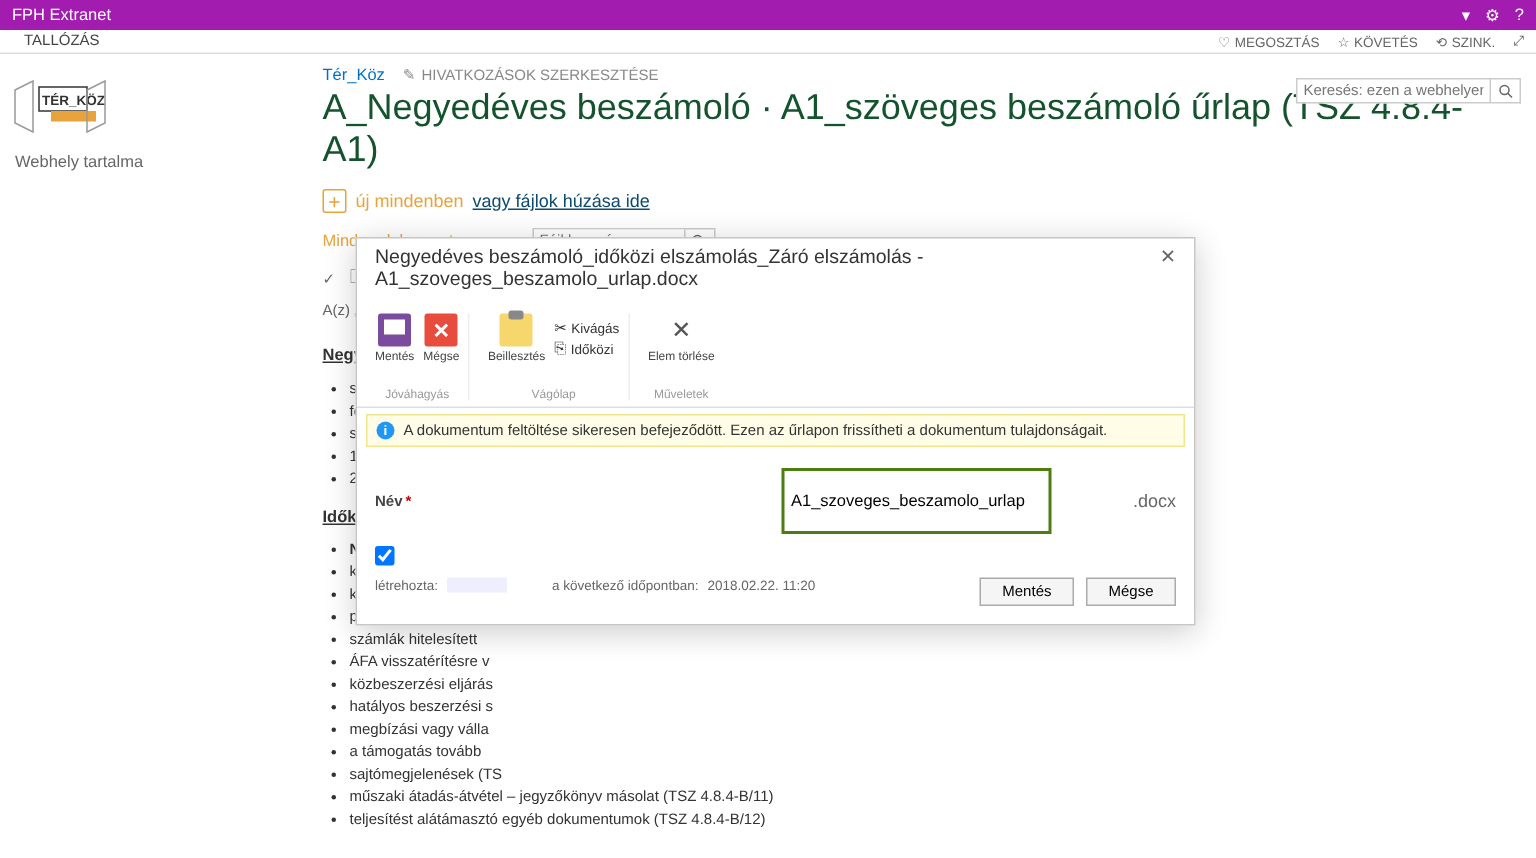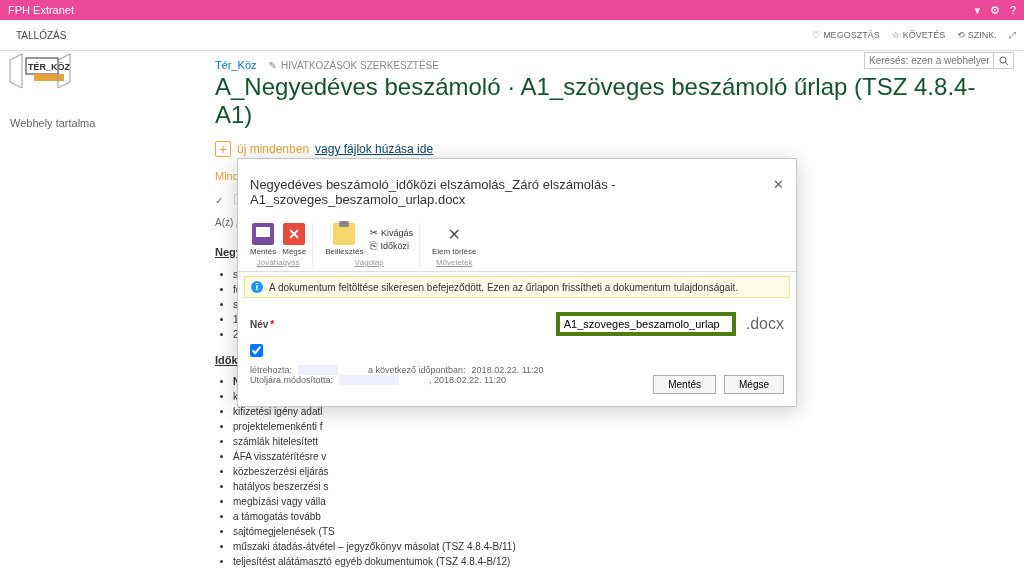--- a/index.html
+++ b/index.html
@@ -1,25 +1,25 @@
 <!DOCTYPE html>
 <html><head>
   <meta charset="utf-8">
   <style>
     * { margin: 0; padding: 0; box-sizing: border-box; }
     body { font-family: "Segoe UI", Arial, sans-serif; font-size: 11px; color: #333; background: #fff; }
     
     
-    .top-bar { background: #ec4899; color: #fff; height: 20px; display: flex; align-items: center; padding: 0 8px; justify-content: space-between; }
+    .top-bar { background: #a21caf; color: #fff; height: 20px; display: flex; align-items: center; padding: 0 8px; justify-content: space-between; }
     .top-bar-title { font-size: 11px; }
     .top-bar-icons { display: flex; gap: 10px; }
     .top-bar-icons span { cursor: pointer; }
     
     
-    .ribbon-row { border-bottom: 1px solid #ddd; height: 31px; display: flex; align-items: center; padding: 0 8px; justify-content: space-between; }
+    .ribbon-row { border-bottom: 1px solid #ddd; height: 16px; display: flex; align-items: center; padding: 0 8px; justify-content: space-between; }
     .ribbon-tab { font-size: 10px; color: #444; padding: 0 8px; }
     .ribbon-right { display: flex; gap: 12px; align-items: center; }
     .ribbon-link { font-size: 9px; color: #666; display: flex; align-items: center; gap: 3px; cursor: pointer; }
     
     
     .main-wrap { display: flex; }
     .left-nav { width: 140px; padding: 30px 10px 10px 10px; }
     .left-nav-link { font-size: 11px; color: #666; }
     .logo-block { position: absolute; left: 8px; top: 52px; }
     .logo-svg { width: 64px; height: 40px; }
@@ -57,51 +57,51 @@
     
     .bg-content { font-size: 10px; color: #333; line-height: 1.5; }
     .bg-content h4 { font-size: 11px; font-weight: bold; text-decoration: underline; margin: 10px 0 6px; }
     .bg-content ul { margin-left: 18px; }
     .bg-content li { list-style: disc; }
     .bg-content strong { font-weight: bold; }
     
     
     .modal-overlay { position: fixed; left: 0; top: 0; right: 0; bottom: 0; }
     .modal { position: absolute; left: 237px; top: 158px; width: 560px; background: #fff; border: 1px solid #c6c6c6; box-shadow: 0 4px 20px rgba(0,0,0,0.2); }
-    .modal-title-row { padding: 18px 12px 10px 12px; display: flex; justify-content: space-between; align-items: flex-start; }
+    .modal-title-row { padding: 4px 12px 10px 12px; display: flex; justify-content: space-between; align-items: flex-start; }
     .modal-title { font-size: 13px; color: #333; font-weight: normal; }
     .modal-close { font-size: 13px; color: #666; cursor: pointer; }
     
     .modal-tab-row { border-bottom: 1px solid #ddd; }
     .modal-tab { display: inline-block; padding: 4px 10px; font-size: 10px; border: 1px solid #ddd; border-bottom: 1px solid #fff; background: #fff; position: relative; top: 1px; margin-left: 6px; }
     
     .modal-ribbon { display: flex; padding: 6px 6px 4px; border-bottom: 1px solid #ddd; gap: 6px; }
     .ribbon-group { display: flex; flex-direction: column; align-items: center; padding: 0 6px; border-right: 1px solid #eee; }
     .ribbon-group:last-child { border-right: none; }
     .ribbon-btns { display: flex; gap: 6px; }
     .ribbon-btn { display: flex; flex-direction: column; align-items: center; gap: 2px; cursor: pointer; }
     .ribbon-btn-small { display: flex; align-items: center; gap: 3px; font-size: 9px; cursor: pointer;}
     .ribbon-icon-save { width: 22px; height: 22px; background: #7b4b9e; border-radius: 2px; position:relative; }
     .ribbon-icon-save::before { content: ""; position:absolute; left: 4px; top: 4px; right: 4px; bottom: 8px; background: #fff; }
     .ribbon-icon-cancel { width: 22px; height: 22px; background: #e74c3c; border-radius: 2px; display:flex; align-items:center; justify-content:center; color:#fff; font-weight:bold; font-size: 14px;}
     .ribbon-icon-paste { width: 22px; height: 22px; background: #f5d76e; border-radius: 2px; position:relative;}
     .ribbon-icon-paste::before { content:""; position:absolute; left: 6px; top: -2px; width: 10px; height: 6px; background: #888; border-radius: 2px;}
     .ribbon-icon-delete { width: 22px; height: 22px; display:flex; align-items:center; justify-content:center; font-size: 16px; color:#555;}
     .ribbon-label { font-size: 8px; color: #444; }
-    .ribbon-grp-label { font-size: 8px; color: #999; margin-top: 2px; text-decoration: underline; }
+    .ribbon-grp-label { font-size: 8px; color: #999; margin-top: 16px; }
     
     .info-bar { background: #fffde7; border: 1px solid #f0e68c; margin: 4px 6px; padding: 4px 6px; font-size: 10px; display: flex; align-items: center; gap: 6px; }
     .info-icon { width: 12px; height: 12px; border-radius: 50%; background: #2196f3; color: #fff; display: inline-flex; align-items: center; justify-content: center; font-size: 9px; font-weight: bold; }
     
     .form-body { padding: 10px 12px; }
     .form-row { display: flex; align-items: center; gap: 10px; margin-bottom: 8px; }
     .form-label { width: 30px; font-size: 10px; color: #444; font-weight: bold; }
     .required { color: #c00; margin-left: 2px; }
-    .form-input { flex: 1; border: 4px solid #4d7c0f; padding: 2px 4px; font-size: 11px; }
-    .form-ext { font-size: 16px; color: #666; }
+    .form-input { flex: 1; border: 2px solid #4d7c0f; padding: 14px 4px; font-size: 11px; }
+    .form-ext { font-size: 12px; color: #666; margin-left: 44px; }
     .form-row-full { font-size: 10px; display: flex; align-items: center; gap: 8px; margin-bottom: 8px; }
     .form-meta { font-size: 9px; color: #666; display: flex; gap: 30px; }
     .form-meta .col { display: flex; gap: 6px; }
     .modal-btns { display: flex; gap: 8px; justify-content: flex-end; padding: 0 12px 12px; margin-top: -20px; }
     .modal-btn { border: 1px solid #ababab; background: #f5f5f5; padding: 3px 14px; font-size: 10px; cursor: pointer; }
     
     .cut-icon, .copy-icon { font-size: 10px; }
   </style>
 </head>
 <body>
@@ -284,29 +284,20 @@
       <div class="form-meta">
         <div class="col">
           <span>létrehozta:</span>
           <span style="width:40px; background:#eef; display:inline-block;">&nbsp;</span>
         </div>
         <div class="col">
           <span>a következő időpontban:</span>
           <span>2018.02.22. 11:20</span>
         </div>
       </div>
-      <div class="form-meta">
-        <div class="col">
-          <span>Utoljára módosította:</span>
-          <span style="width:60px; background:#eef; display:inline-block;">&nbsp;</span>
-        </div>
-        <div class="col">
-          <span>, 2018.02.22. 11:20</span>
-        </div>
-      </div>
     </div>
 
     <div class="modal-btns">
       <button class="modal-btn">Mentés</button>
       <button class="modal-btn">Mégse</button>
     </div>
   </div>
 </div>
 
 </body></html>

